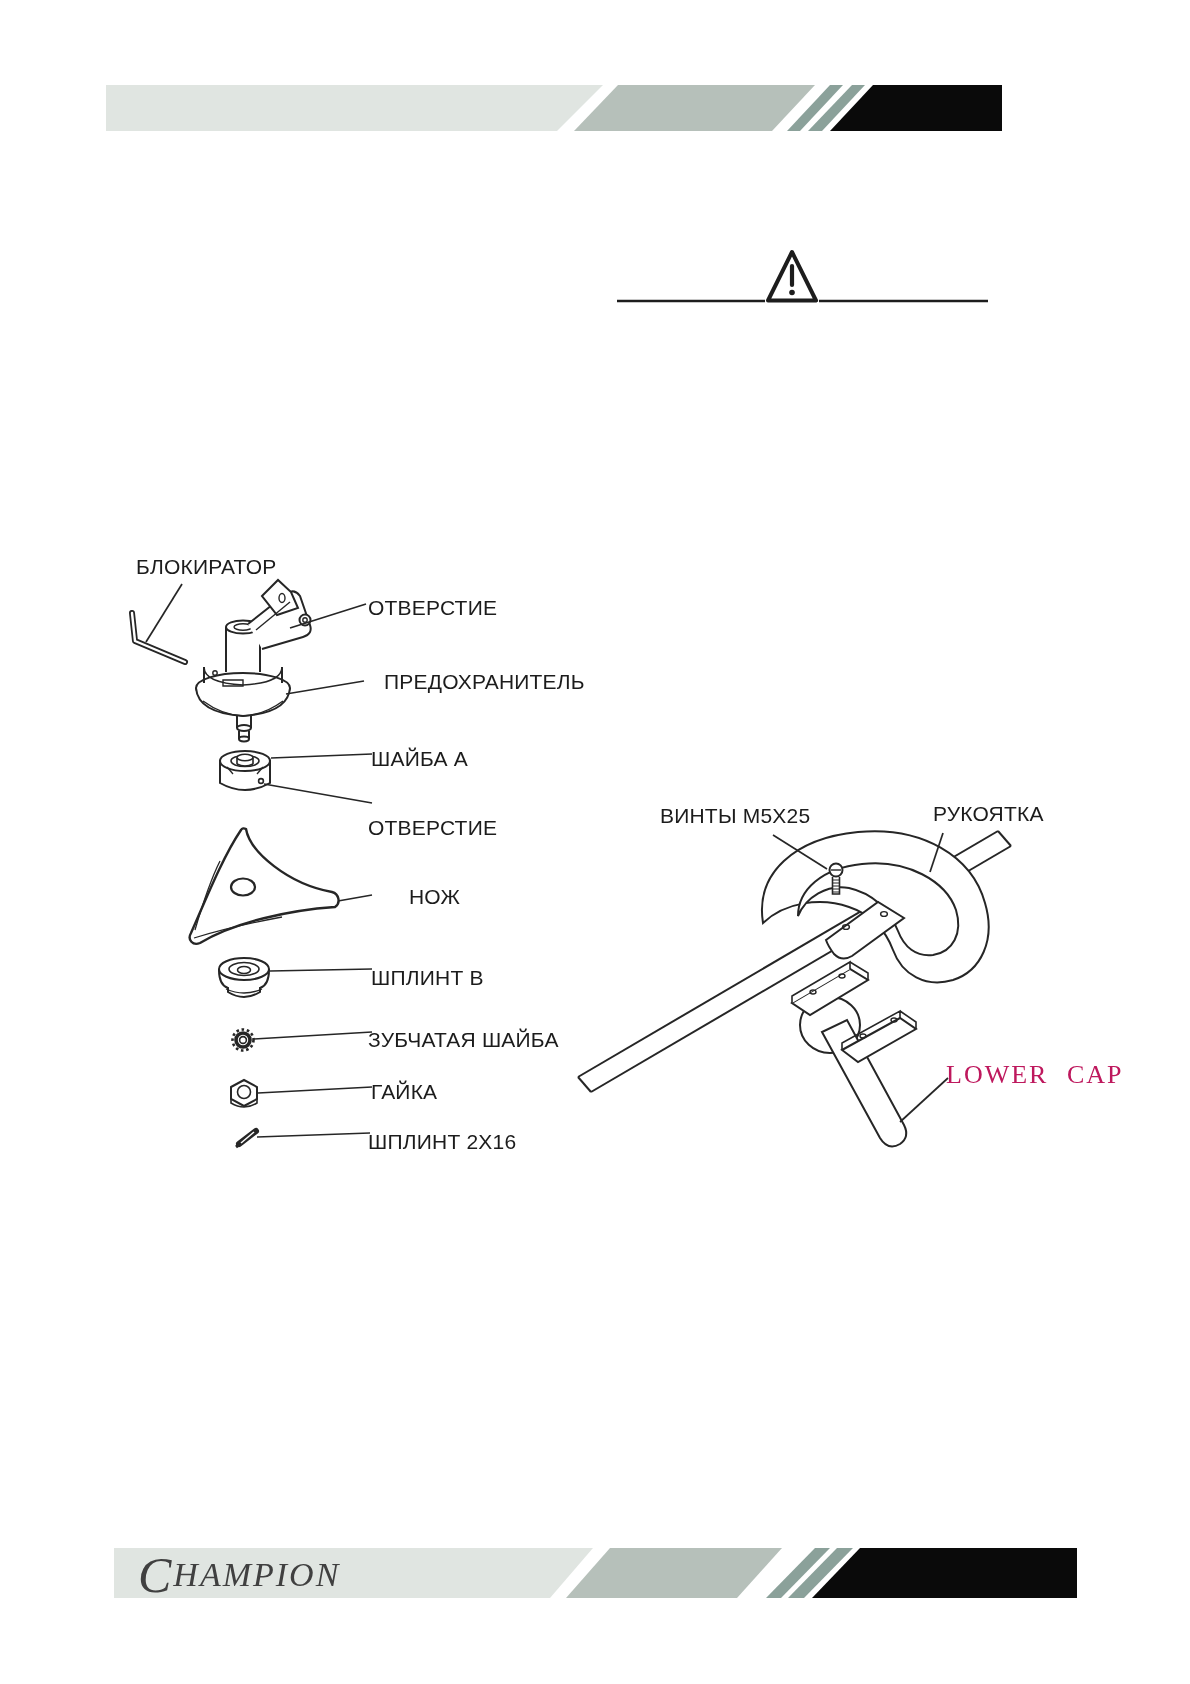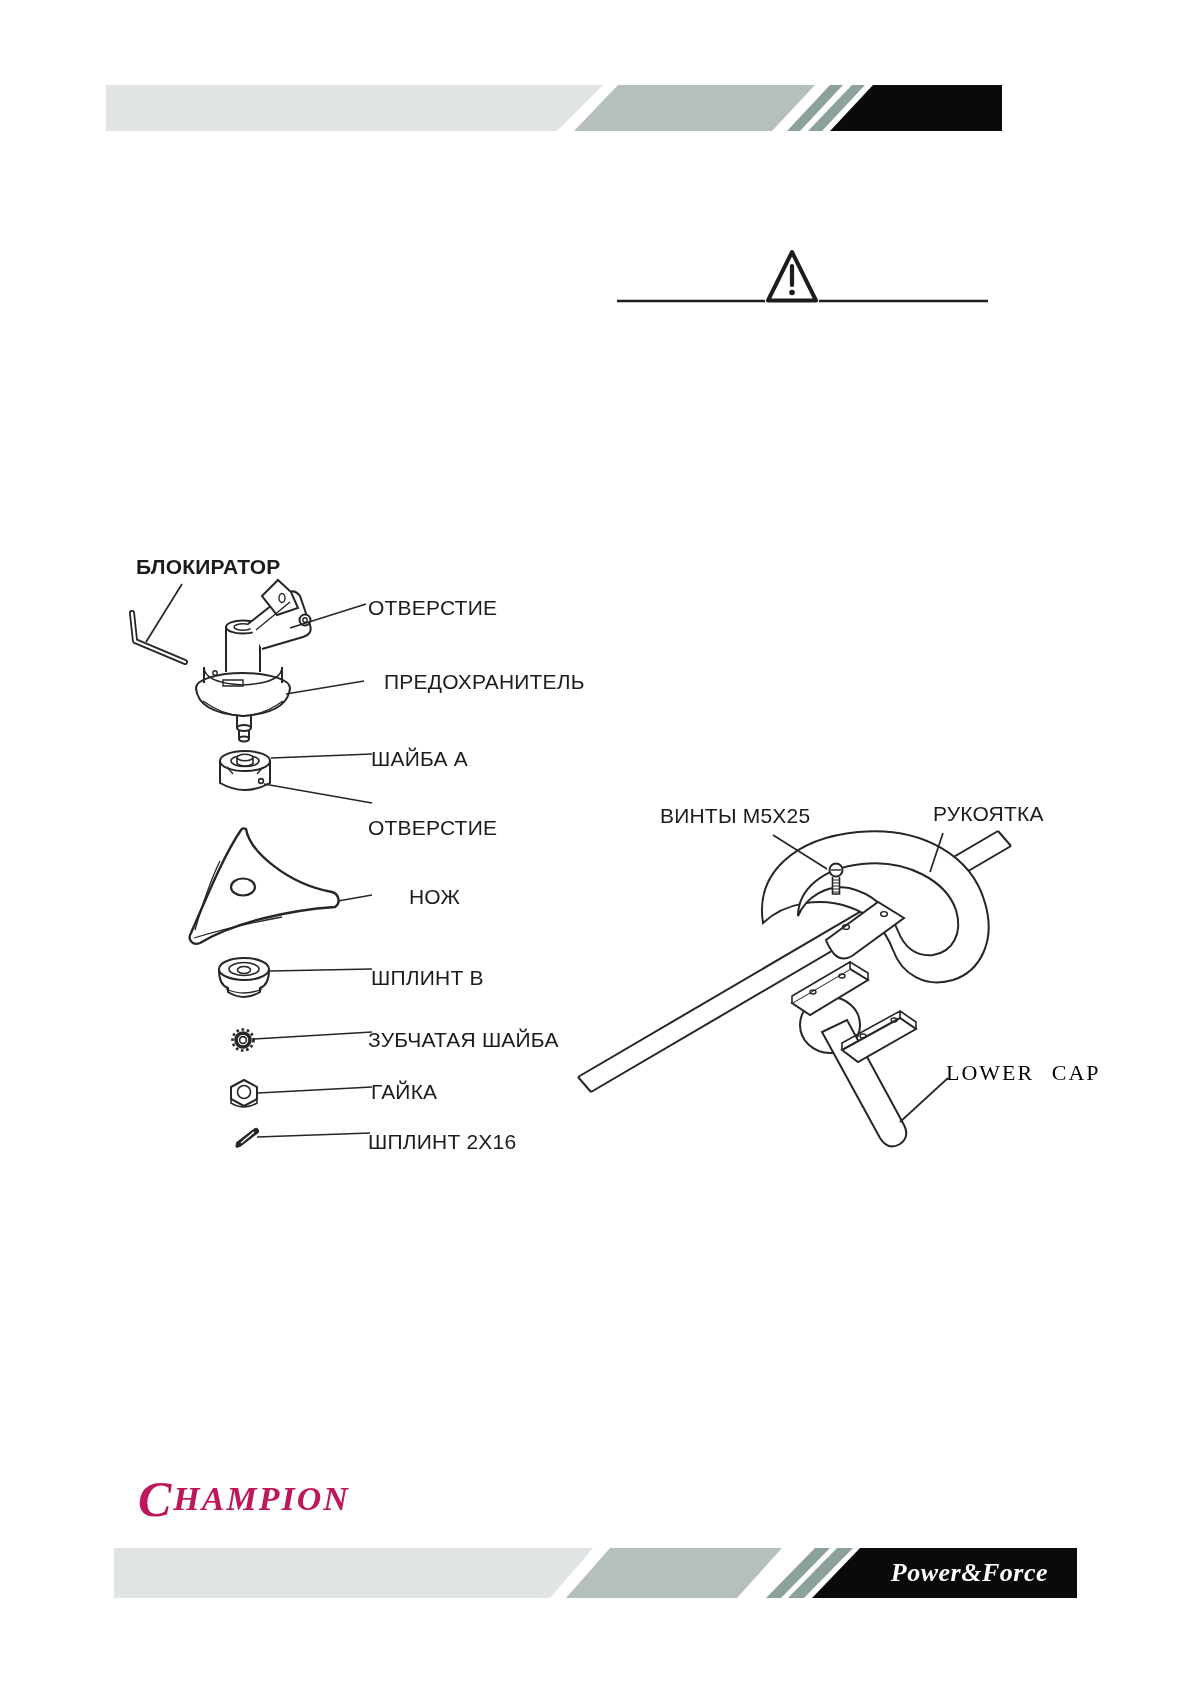--- a/index.html
+++ b/index.html
@@ -8,29 +8,29 @@
     margin:0 auto;overflow:hidden;
     font-family:"Liberation Sans", sans-serif;
   }
   .seg{position:absolute;height:46px;top:0;}
   .band{position:absolute;left:0;top:0;width:1190px;height:46px;}
   .label{
     position:absolute;font-size:21px;color:#1c1c1c;line-height:1.05;
     letter-spacing:0.2px;white-space:nowrap;
   }
   .label-serif{
-    position:absolute;font-family:"Liberation Serif", serif;font-size:22px;
-    color:#000000;letter-spacing:2px;word-spacing:10px;white-space:nowrap;
+    position:absolute;font-family:"Liberation Serif", serif;font-size:26px;
+    color:#be185d;letter-spacing:2px;word-spacing:10px;white-space:nowrap;
   }
   svg{position:absolute;}
   .ln{stroke:#262626;fill:none;}
   #brand{
-    position:absolute;left:138px;top:1476px;width:420px;height:46px;
-    font-family:"Liberation Serif", serif;font-style:italic;font-weight:bold;
-    color:#be185d;letter-spacing:2px;
+    position:absolute;left:138px;top:1552px;width:420px;height:46px;
+    font-family:"Liberation Serif", serif;font-style:italic;font-weight:normal;
+    color:#404040;letter-spacing:2px;
   }
   #brand .big-c{font-size:50px;line-height:42px;vertical-align:-6px;}
   #brand .rest{font-size:34px;line-height:46px;}
   #tagline{
     position:absolute;left:812px;top:1548px;width:252px;height:50px;
     font-family:"Liberation Serif", serif;font-style:italic;font-weight:bold;
     font-size:26px;color:#ffffff;text-align:right;line-height:50px;
     letter-spacing:0.5px;
   }
 </style>
@@ -231,21 +231,21 @@
       </g>
 
       <g stroke-width="1.7">
         <line x1="203" y1="15" x2="257" y2="49"></line>
         <line x1="373" y1="13" x2="360" y2="52"></line>
         <line x1="378" y1="258" x2="330" y2="302"></line>
       </g>
     </g>
   </svg>
 
-  <div class="label" style="left:136px;top:556px;font-weight:bold;">БЛОКИРАТОР</div>
+  <div class="label" style="left:136px;top:556px;">БЛОКИРАТОР</div>
   <div class="label" style="left:368px;top:597px;">ОТВЕРСТИЕ</div>
   <div class="label" style="left:384px;top:671px;">ПРЕДОХРАНИТЕЛЬ</div>
   <div class="label" style="left:371px;top:748px;">ШАЙБА A</div>
   <div class="label" style="left:368px;top:797px;margin-top:20px;">ОТВЕРСТИЕ</div>
   <div class="label" style="left:377px;top:886px;margin-left:32px;">НОЖ</div>
   <div class="label" style="left:371px;top:967px;">ШПЛИНТ B</div>
   <div class="label" style="left:368px;top:1029px;">ЗУБЧАТАЯ ШАЙБА</div>
   <div class="label" style="left:371px;top:1081px;">ГАЙКА</div>
   <div class="label" style="left:368px;top:1131px;">ШПЛИНТ 2X16</div>
 
@@ -263,17 +263,14 @@
     <div class="seg" style="height:50px;left:788px;width:65px;background:#8ba19a;
                 clip-path:polygon(49px 0,65px 0,16px 100%,0 100%);"></div>
     <div class="seg" style="height:50px;left:812px;width:265px;background:#0a0a0a;
                 clip-path:polygon(48px 0,100% 0,100% 100%,0 100%);"></div>
   </div>
 
   <div id="brand">
     <span class="big-c">C</span><span class="rest">HAMPION</span>
   </div>
 
-  <div id="tagline">
-    <span style="padding-right:16px;">Power&amp;Force</span>
-  </div>
 
 </div>
 
 </body></html>

